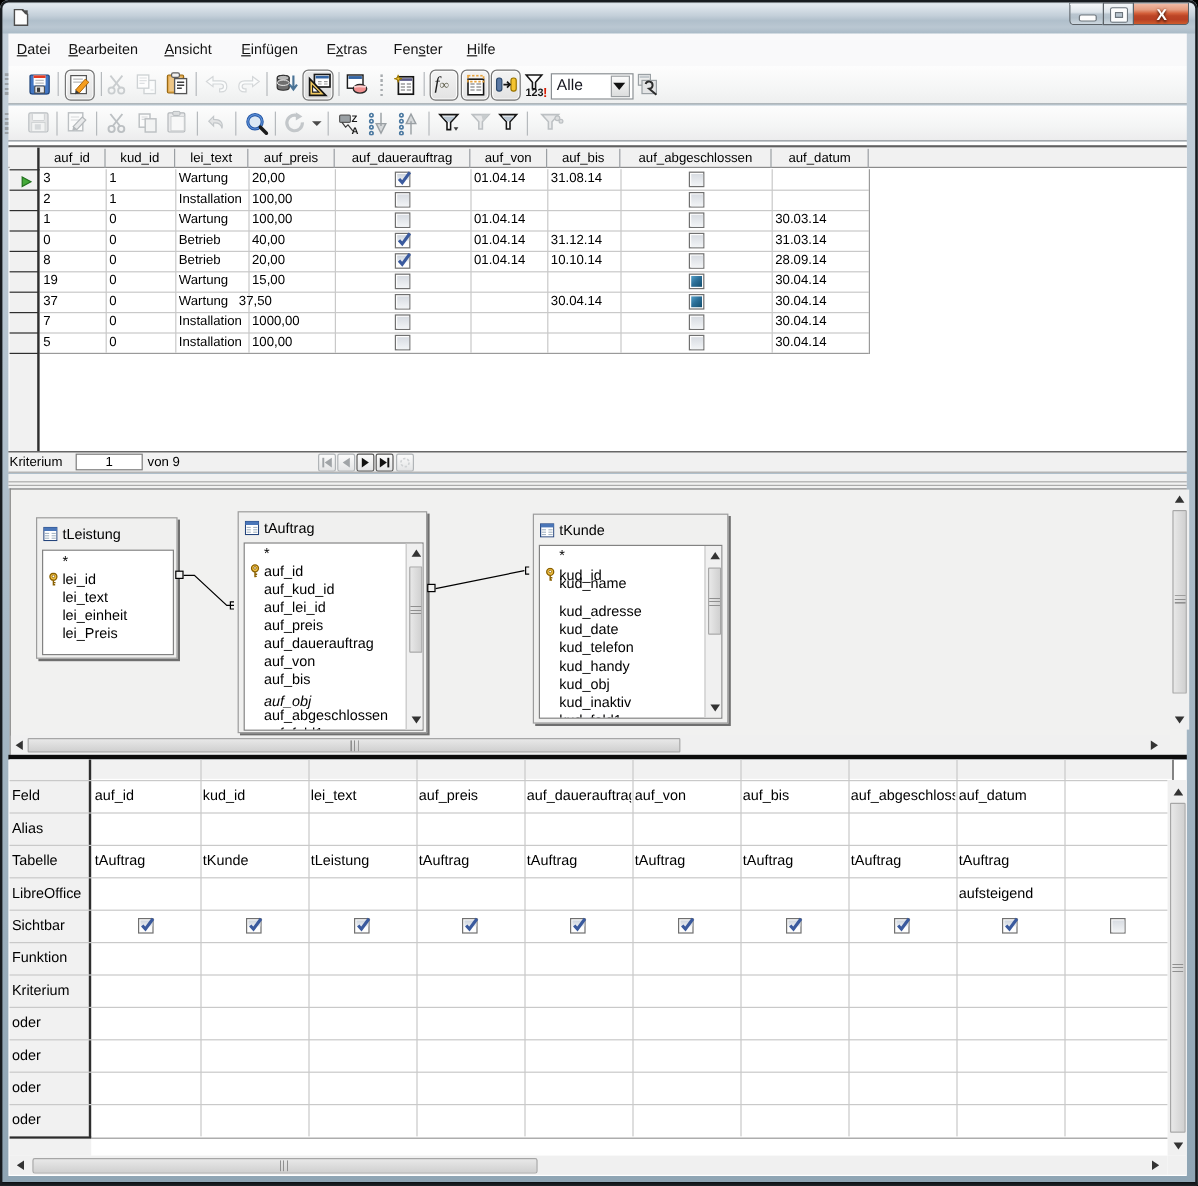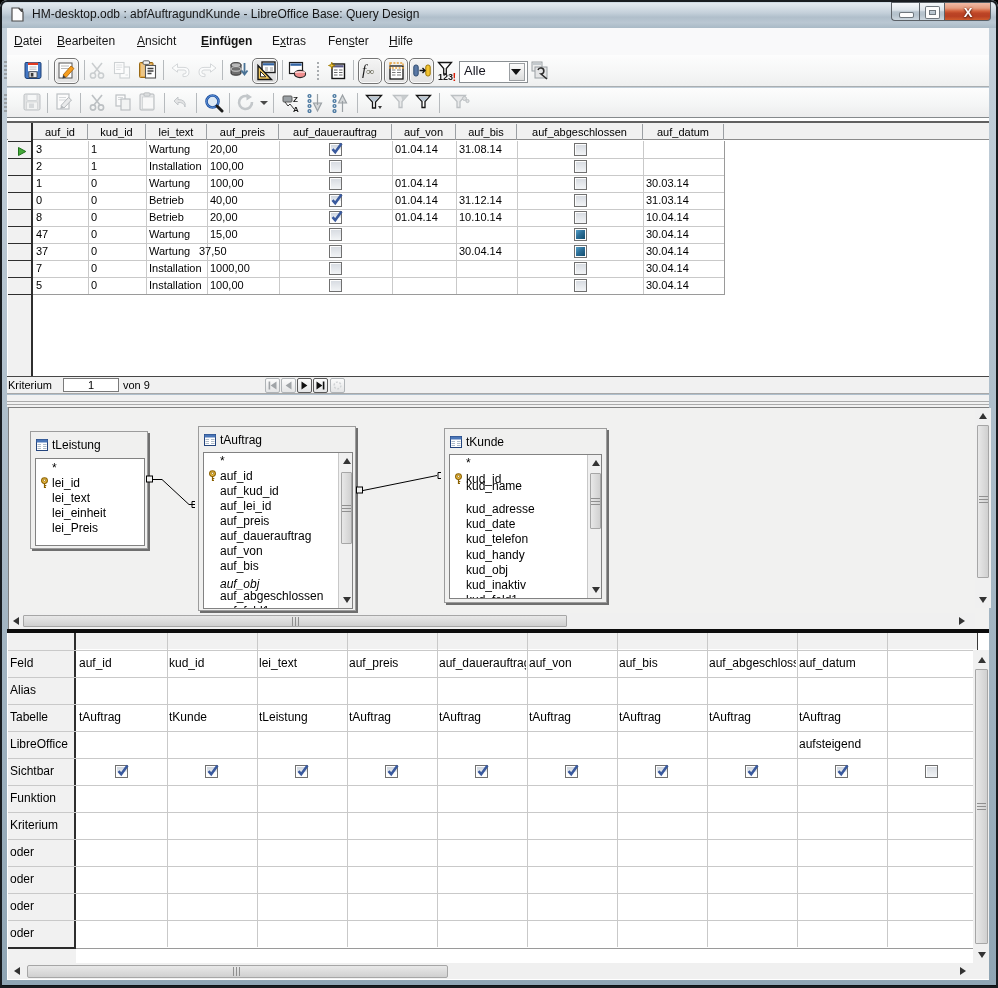--- a/index.html
+++ b/index.html
@@ -101,38 +101,37 @@
 </style></head>
 <body>
 <div id="win">
   <div id="steel"></div>
   <div id="titlebar">
     <svg id="tb-icon" width="13" height="15" viewBox="0 0 13 15">
       <path d="M1 1 h7 l4 4 v9 h-11 z" fill="#fdfdfd" stroke="#4d4d4d" stroke-width="1.2"></path>
       <path d="M8 1 l4 4 h-1.5 l-3.5 -3.5 z" fill="#4d4d4d"></path>
       <rect x="9.5" y="1.6" width="2.6" height="2.6" fill="#4d4d4d"></rect>
     </svg>
-    <div id="title-text">HM-desktop.odb : abfAuftragundKunde - LibreOffice Base: Query Design</div>
     <div id="winbtns">
       <div class="wbtn" id="btn-min">
           <div class="glyph-min"></div>
         </div>
       <div class="wbtn" id="btn-max">
           <div class="glyph-max"></div>
         </div>
       <div class="wbtn" id="btn-close">
           <div class="glyph-x">X</div>
         </div>
     </div>
   </div>
   <div id="menubar">
     <div class="mi" style="left:7px;"><u>D</u>atei</div>
     <div class="mi" style="left:50px;"><u>B</u>earbeiten</div>
     <div class="mi" style="left:130px;"><u>A</u>nsicht</div>
-    <div class="mi" style="left:194px;font-weight:bold;"><u>E</u>infügen</div>
+    <div class="mi" style="left:194px;"><u>E</u>infügen</div>
     <div class="mi" style="left:265px;">E<u>x</u>tras</div>
     <div class="mi" style="left:321px;">Fen<u>s</u>ter</div>
     <div class="mi" style="left:382px;"><u>H</u>ilfe</div>
   </div>
   <div id="tb1">
     <div class="grip" style="left:-3px;"></div>
 
     <svg class="abs" style="left:17px;top:6px;" width="18" height="18" viewBox="0 0 18 18">
       <path d="M2 1.5 h14 a1 1 0 0 1 1 1 v13 a2 2 0 0 1 -2 2 h-12 a2 2 0 0 1 -2 -2 v-13 a1 1 0 0 1 1 -1 z" fill="#4377c4" stroke="#1d4176"></path>
       <rect x="4" y="1.8" width="10" height="8.4" fill="#fdfdfd"></rect>
@@ -485,31 +484,31 @@
       </div>
 <div class="cb" style="left:566.5px;top:76.0px;">
         <div class="shade" style="height:10px;background:linear-gradient(180deg,#d8dce2,#f2f4f6);width:10px;"></div>
       </div>
 <div class="dcell" style="left:29px;top:90.5px;width:50px;overflow:hidden;white-space:nowrap;">8</div>
 <div class="dcell" style="left:84px;top:90.5px;width:53px;overflow:hidden;white-space:nowrap;">0</div>
 <div class="dcell" style="left:142px;top:90.5px;width:57px;overflow:hidden;white-space:nowrap;">Betrieb</div>
 <div class="dcell" style="left:203px;top:90.5px;width:67px;overflow:hidden;white-space:nowrap;">20,00</div>
 <div class="dcell" style="left:388px;top:90.5px;width:59px;overflow:hidden;white-space:nowrap;">01.04.14</div>
 <div class="dcell" style="left:452px;top:90.5px;width:56px;overflow:hidden;white-space:nowrap;">10.10.14</div>
-<div class="dcell" style="left:639px;top:90.5px;width:75px;overflow:hidden;white-space:nowrap;">10.04.14</div>
+<div class="dcell" style="left:639px;top:90.5px;width:75px;overflow:hidden;white-space:nowrap;">28.09.14</div>
 <div class="cb" style="left:322px;top:93.0px;">
         <div class="shade"></div>
         <svg class="chk" width="14" height="15" viewBox="0 0 14 15">
           <path d="M2.5 8.2 L5.2 11.2 L11.5 2.6" fill="none" stroke="#3a5a9e" stroke-width="2.6"></path>
         </svg>
       </div>
 <div class="cb" style="left:566.5px;top:93.0px;">
         <div class="shade" style="height:10px;background:linear-gradient(180deg,#d8dce2,#f2f4f6);width:10px;"></div>
       </div>
-<div class="dcell" style="left:29px;top:107.5px;width:50px;overflow:hidden;white-space:nowrap;">47</div>
+<div class="dcell" style="left:29px;top:107.5px;width:50px;overflow:hidden;white-space:nowrap;">19</div>
 <div class="dcell" style="left:84px;top:107.5px;width:53px;overflow:hidden;white-space:nowrap;">0</div>
 <div class="dcell" style="left:142px;top:107.5px;width:57px;overflow:hidden;white-space:nowrap;">Wartung</div>
 <div class="dcell" style="left:203px;top:107.5px;width:67px;overflow:hidden;white-space:nowrap;">15,00</div>
 <div class="dcell" style="left:639px;top:107.5px;width:75px;overflow:hidden;white-space:nowrap;">30.04.14</div>
 <div class="cb" style="left:322px;top:110.0px;">
         <div class="shade" style="height:10px;background:linear-gradient(180deg,#d8dce2,#f2f4f6);width:10px;"></div>
       </div>
 <div class="cb" style="left:566.5px;top:110.0px;">
         <div class="tri"></div>
       </div>

